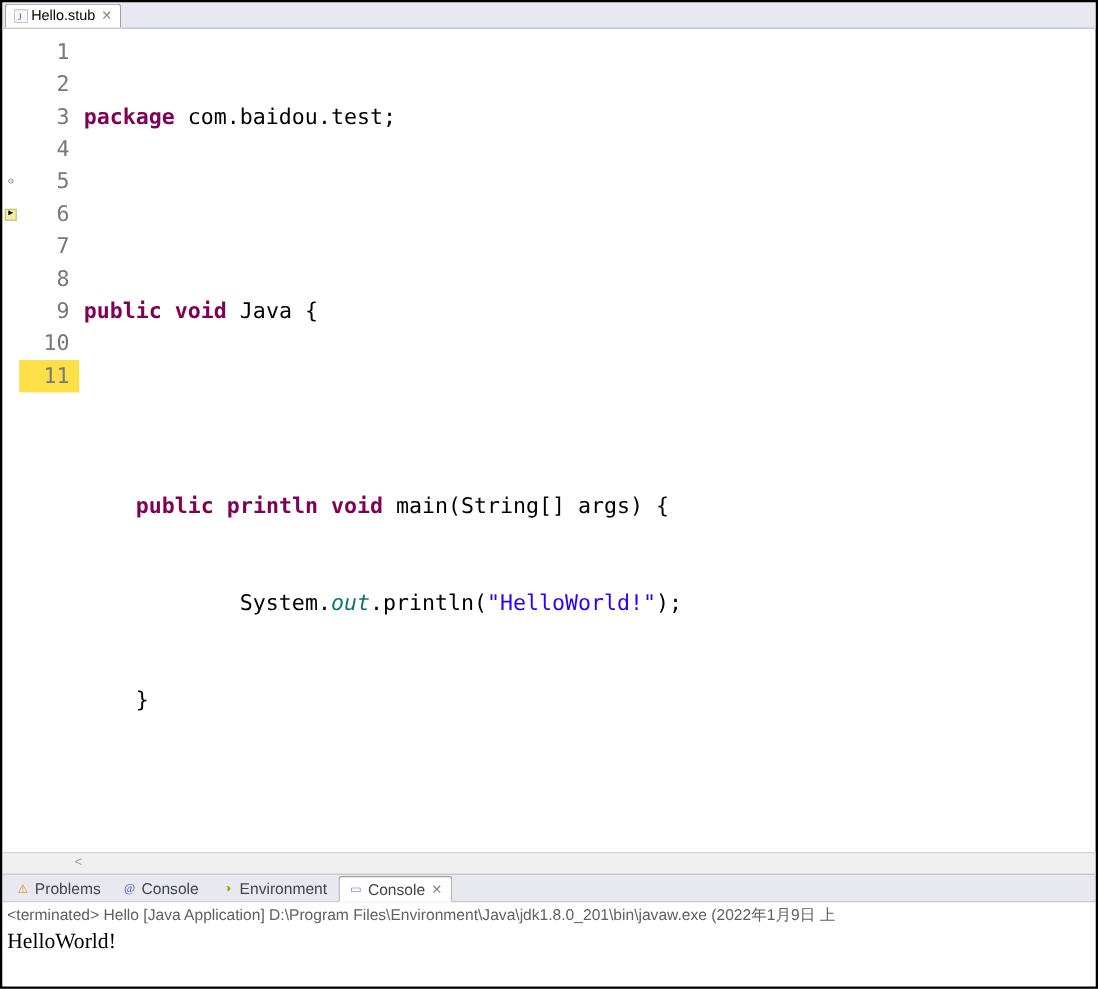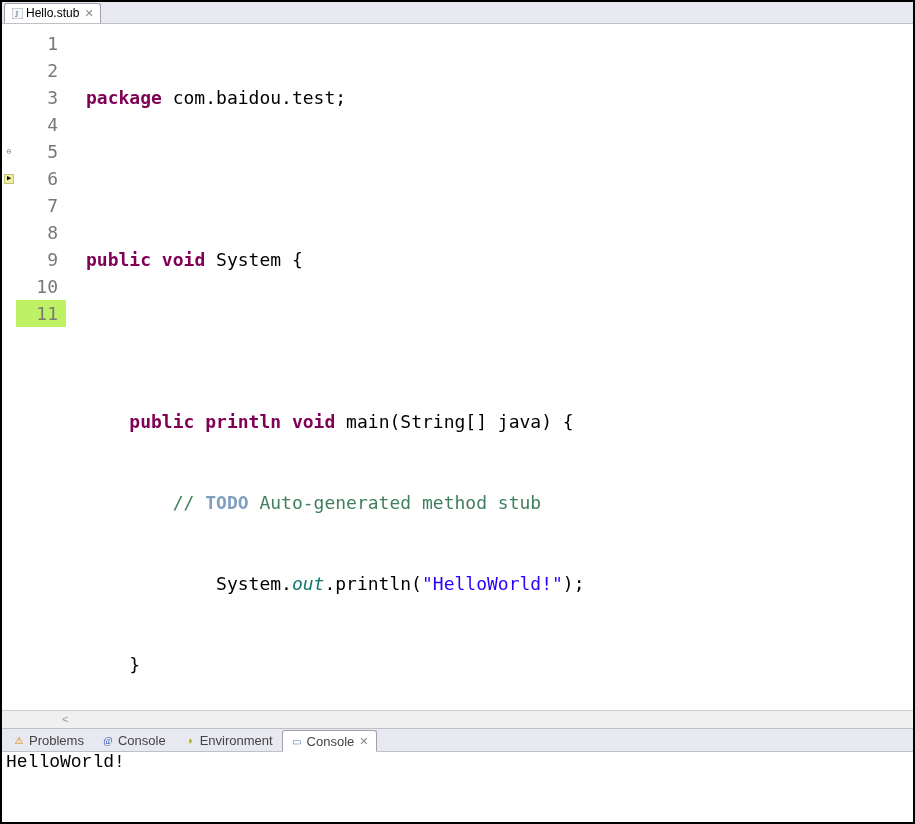--- a/index.html
+++ b/index.html
@@ -101,24 +101,23 @@
       padding-top: 6px;
       padding-left: 4px;
       font-size: 18px;
       font-family: Consolas, monospace;
       line-height: 27px;
       white-space: pre;
       overflow: auto;
     }
     .code-line {
       height: 27px;
-      margin-left: 16px;
     }
     .current-line {
-      background: #bef264;
+      background: #fde047;
     }
     .kw { color: #7f0055; font-weight: bold; }
     .comment { color: #3f7f5f; }
     .todo { color: #7f9fbf; font-weight: bold; }
     .str { color: #2a00ff; }
     .static-member { color: #0f766e; font-style: italic; }
     .plain { color: #000000; }
     .hscroll {
       height: 18px;
       background: #f0f0f0;
@@ -180,21 +179,21 @@
     .console-status {
       font-size: 13px;
       font-family: Tahoma, Arial, sans-serif;
       color: #606060;
       padding: 2px 4px;
       white-space: nowrap;
       overflow: hidden;
     }
     .console-output {
       font-size: 18px;
-      font-family: Liberation Mono, monospace;
+      font-family: Liberation Serif, serif;
       padding: 0 4px;
       color: #000000;
     }
   </style>
 </head>
 <body>
 
 <div class="editor-tabs">
   <div class="editor-tab">
     <span class="java-icon">
@@ -235,24 +234,23 @@
     <div class="gutter-line">6</div>
     <div class="gutter-line">7</div>
     <div class="gutter-line">8</div>
     <div class="gutter-line">9</div>
     <div class="gutter-line">10</div>
     <div class="gutter-line current-line">11</div>
   </div>
   <div class="code-content">
     <div class="code-line"><span class="kw">package</span><span class="plain"> com.baidou.test;</span></div>
     <div class="code-line"><span class="plain"></span></div>
-    <div class="code-line"><span class="kw">public</span><span class="kw"> void</span><span class="plain"> System {</span></div>
+    <div class="code-line"><span class="kw">public</span><span class="kw"> void</span><span class="plain"> Java {</span></div>
     <div class="code-line"><span class="plain"></span></div>
-    <div class="code-line"><span>    </span><span class="kw">public</span><span class="kw"> println</span><span class="kw"> void</span><span class="plain"> main(String[] java) {</span></div>
-    <div class="code-line"><span>        </span><span class="comment">// </span><span class="todo">TODO</span><span class="comment"> Auto-generated method stub</span></div>
+    <div class="code-line"><span>    </span><span class="kw">public</span><span class="kw"> println</span><span class="kw"> void</span><span class="plain"> main(String[] args) {</span></div>
     <div class="code-line"><span>            </span><span class="plain">System.</span><span class="static-member">out</span><span class="plain">.println(</span><span class="str">"HelloWorld!"</span><span class="plain">);</span></div>
     <div class="code-line"><span>    </span><span class="plain">}</span></div>
     
     
     
   </div>
 </div>
 
 <div class="hscroll">
   <span>&lt;</span>
@@ -272,14 +270,15 @@
     <span>Environment</span>
   </div>
   <div class="bottom-tab active">
     <span class="tab-icon console">▭</span>
     <span>Console</span>
     <span class="close-x">✕</span>
   </div>
 </div>
 
 <div class="console-area">
+  <div class="console-status">&lt;terminated&gt; Hello [Java Application] D:\Program Files\Environment\Java\jdk1.8.0_201\bin\javaw.exe (2022年1月9日 上</div>
   <div class="console-output">HelloWorld!</div>
 </div>
 
 </body></html>

